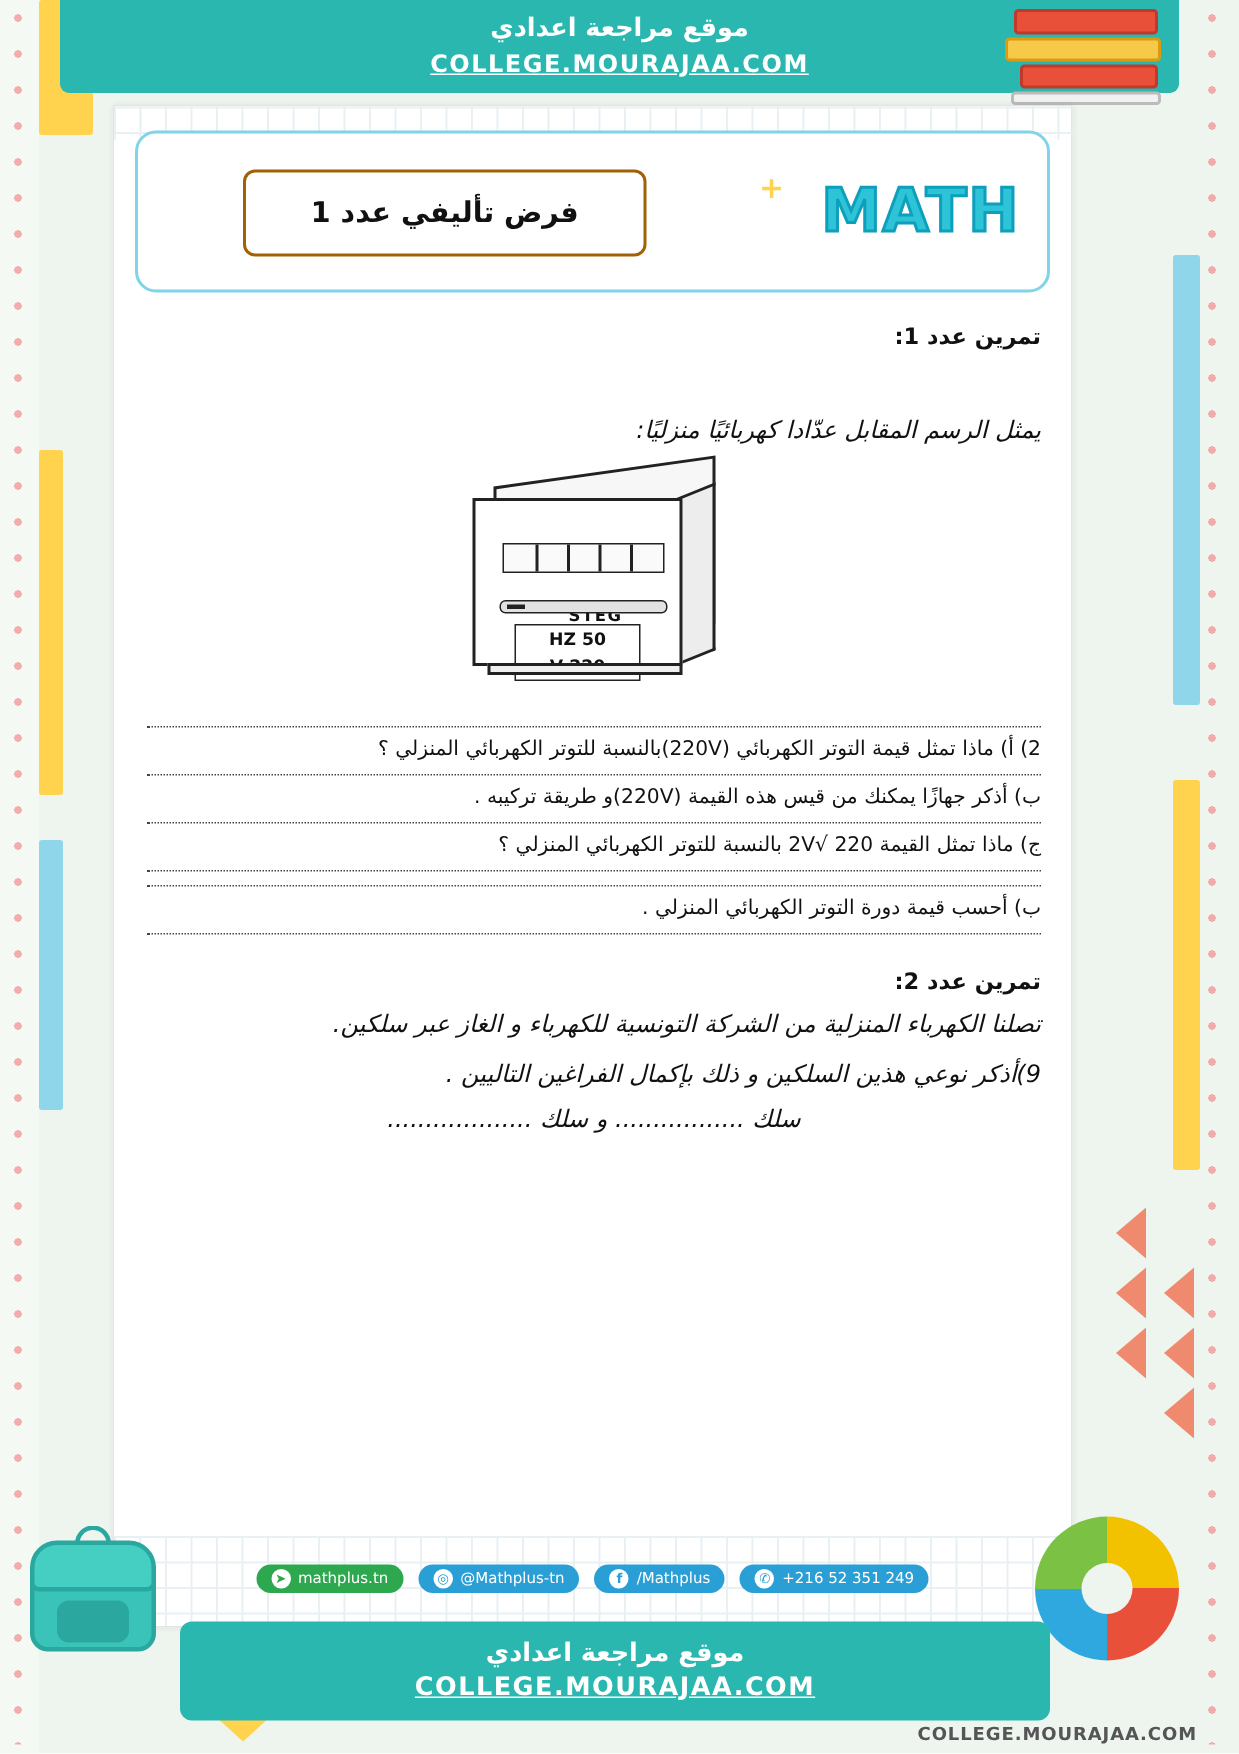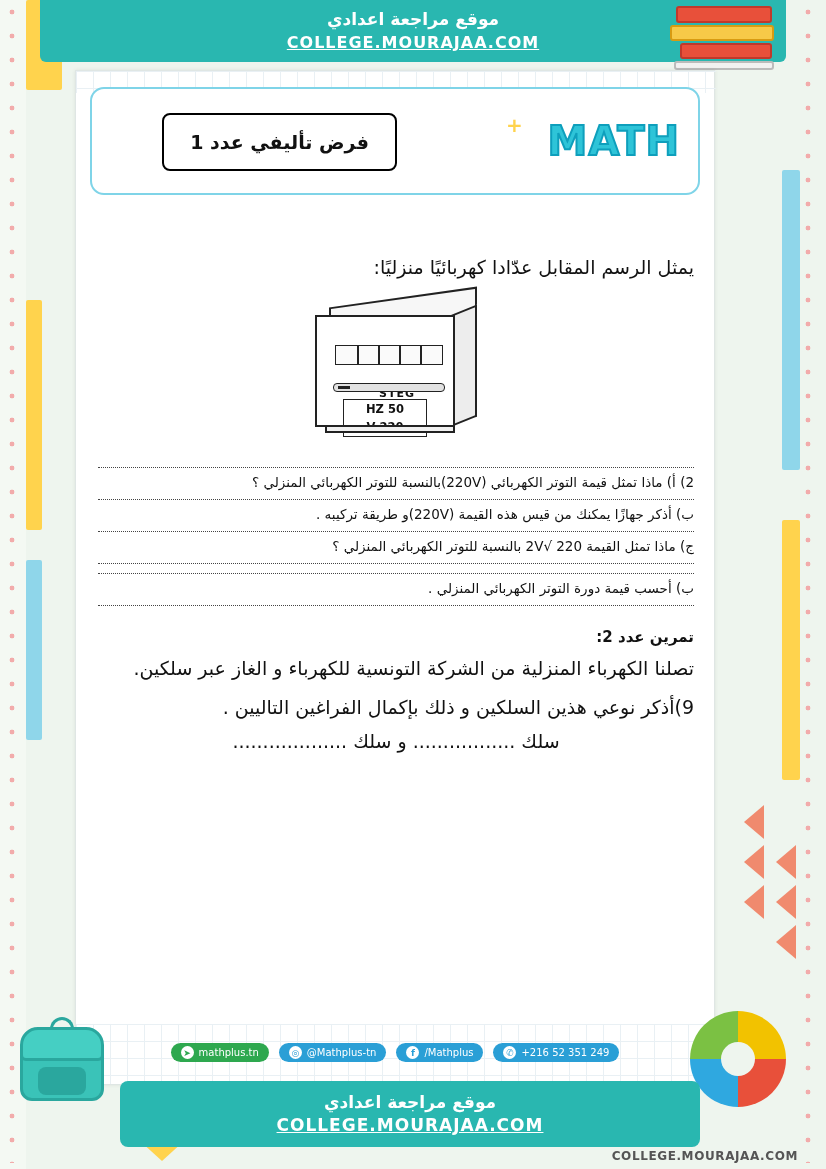--- a/index.html
+++ b/index.html
@@ -128,31 +128,31 @@
     position:absolute; right:18px; top:22px; width:170px; height:64px;
     font-family:"DejaVu Sans", sans-serif;
   }
   .logo-text {
     font-size:40px; font-weight:bold; color:#2ec4d8;
     -webkit-text-stroke: 2px #0e9fbc;
     letter-spacing:1px; line-height:60px;
   }
   .logo-plus { position:absolute; left:-4px; top:2px; font-size:20px; color:#ffd34d; font-weight:bold;}
   .title-box {
-    position:absolute; left:70px; top:24px; width:235px; height:58px;
-    border:2px solid #000000; border-radius:8px; background:#fff;
+    position:absolute; left:70px; top:24px; width:269px; height:58px;
+    border:2px solid #a16207; border-radius:8px; background:#fff;
     display:flex; align-items:center; justify-content:center;
   }
   .title-box span { font-size:19px; font-weight:bold; color:#111; }
 
   
   .content { position:absolute; left:22px; top:140px; width:596px; }
   .rtl { direction:rtl; text-align:right; }
   .ex-title { font-size:15px; font-weight:bold; color:#111; margin: 4px 0; }
-  .para { font-size:19px; color:#111; margin:6px 0; line-height:1.7; }
+  .para { font-size:16px; color:#111; margin:6px 0; line-height:1.7;font-style:italic; }
   .dotted { border-bottom:1.6px dotted #444; height:1px; margin:9px 0 6px; }
   .q { font-size:13.5px; color:#111; margin:4px 0 0; }
 
   
   .meter-wrap { position:relative; height:165px; margin:10px 0 4px; }
   .meter {
     position:absolute; left:50%; transform:translateX(-50%);
     top:4px; width:170px; height:140px;
   }
   .m-back {
@@ -247,20 +247,21 @@
       <div class="logo-text">MATH</div>
       <div class="logo-plus">+</div>
     </div>
     <div class="title-box">
       <span>فرض تأليفي عدد 1</span>
     </div>
   </div>
 
   <div class="content rtl">
 
+    <div class="ex-title">تمرين عدد 1:</div>
 
     <div class="para" style="margin-top:40px;">يمثل الرسم المقابل عدّادا كهربائيًا منزليًا:</div>
 
     <div class="meter-wrap">
       <div class="meter">
         <div class="m-back"></div>
         <div class="m-side"></div>
         <div class="m-front">
           <div class="m-win">
             <i style="left:21px"></i>

